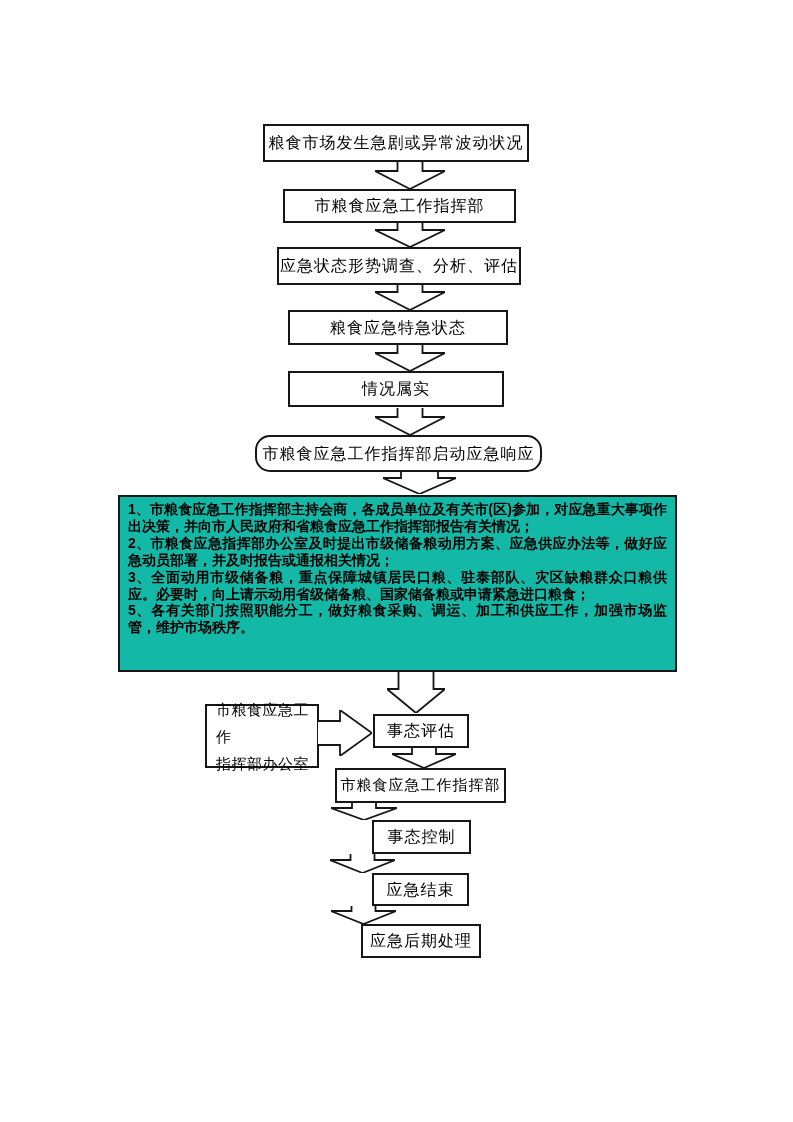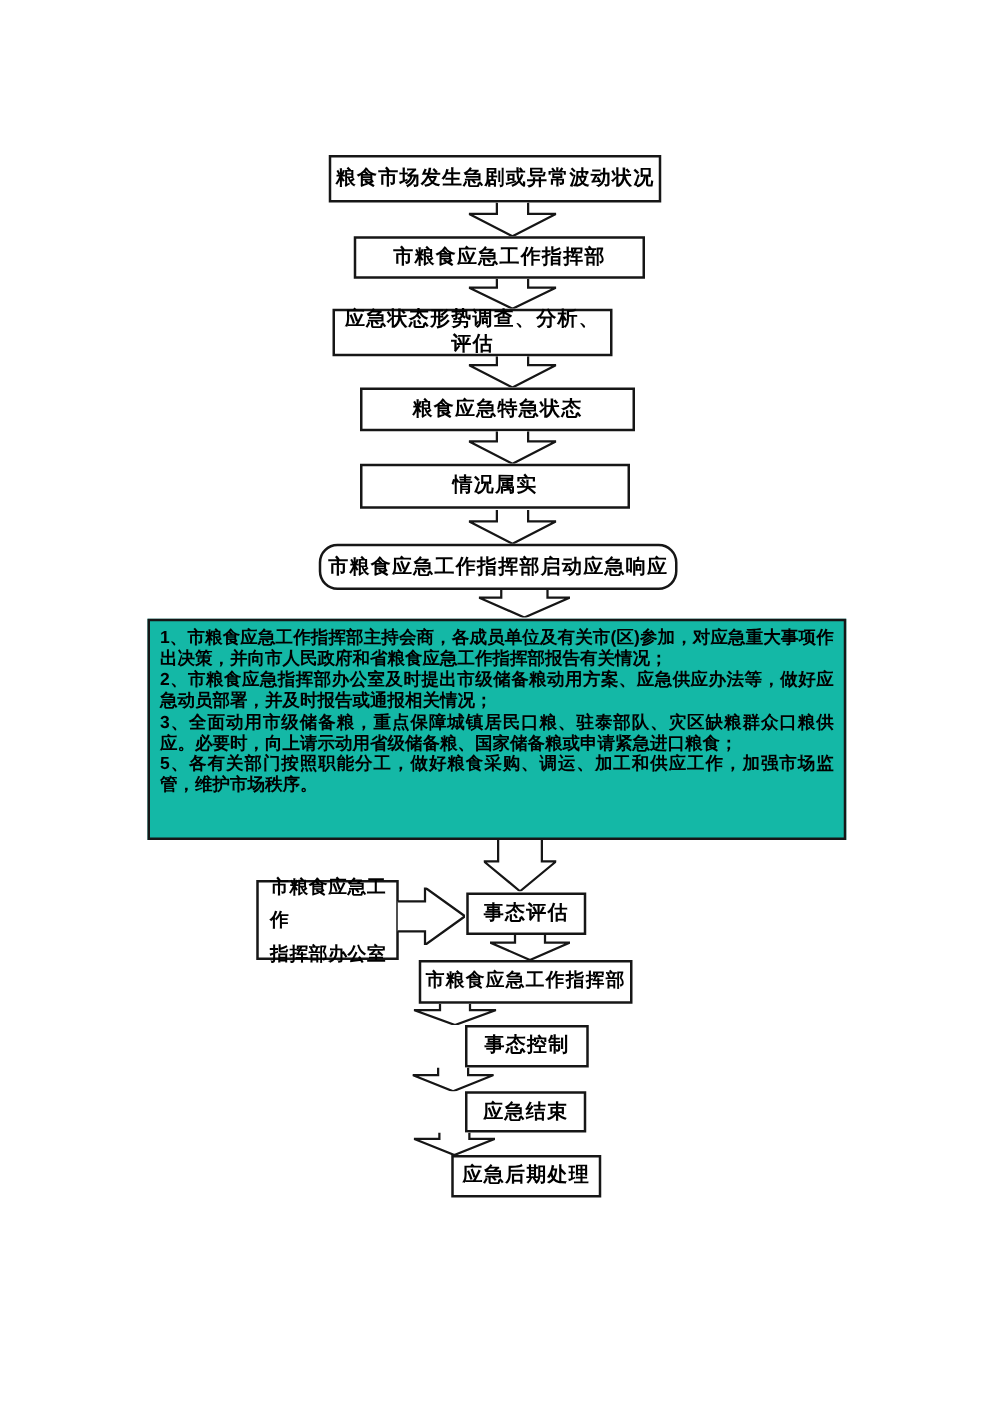--- a/index.html
+++ b/index.html
@@ -15,30 +15,30 @@
   .node{
     position:absolute;
     box-sizing:border-box;
     border:2px solid #161616;
     background:#ffffff;
     display:flex;
     align-items:center;
     justify-content:center;
     text-align:center;
     font-size:16px;
-    font-weight:700;
+    font-weight:400;
     letter-spacing:1px;
     line-height:1.25;
   }
   .arrow{position:absolute;}
   .arrow svg{display:block;}
   
   #n-market   {left:263px;top:124px;width:266px;height:38px;}
   #n-command1 {left:283px;top:189px;width:233px;height:34px;}
-  #n-invest   {left:266px;top:247px;width:224px;height:38px;}
+  #n-invest   {left:277px;top:247px;width:244px;height:38px;}
   #n-state    {left:288px;top:310px;width:220px;height:35px;}
   #n-confirm  {left:288px;top:371px;width:216px;height:36px;}
   #n-activate {left:255px;top:435px;width:287px;height:37px;border-radius:15px;}
   
   #n-measures{
     position:absolute;
     box-sizing:border-box;
     left:118px;top:495px;width:559px;height:177px;
     border:2px solid #161616;
     background:#14b8a6;

